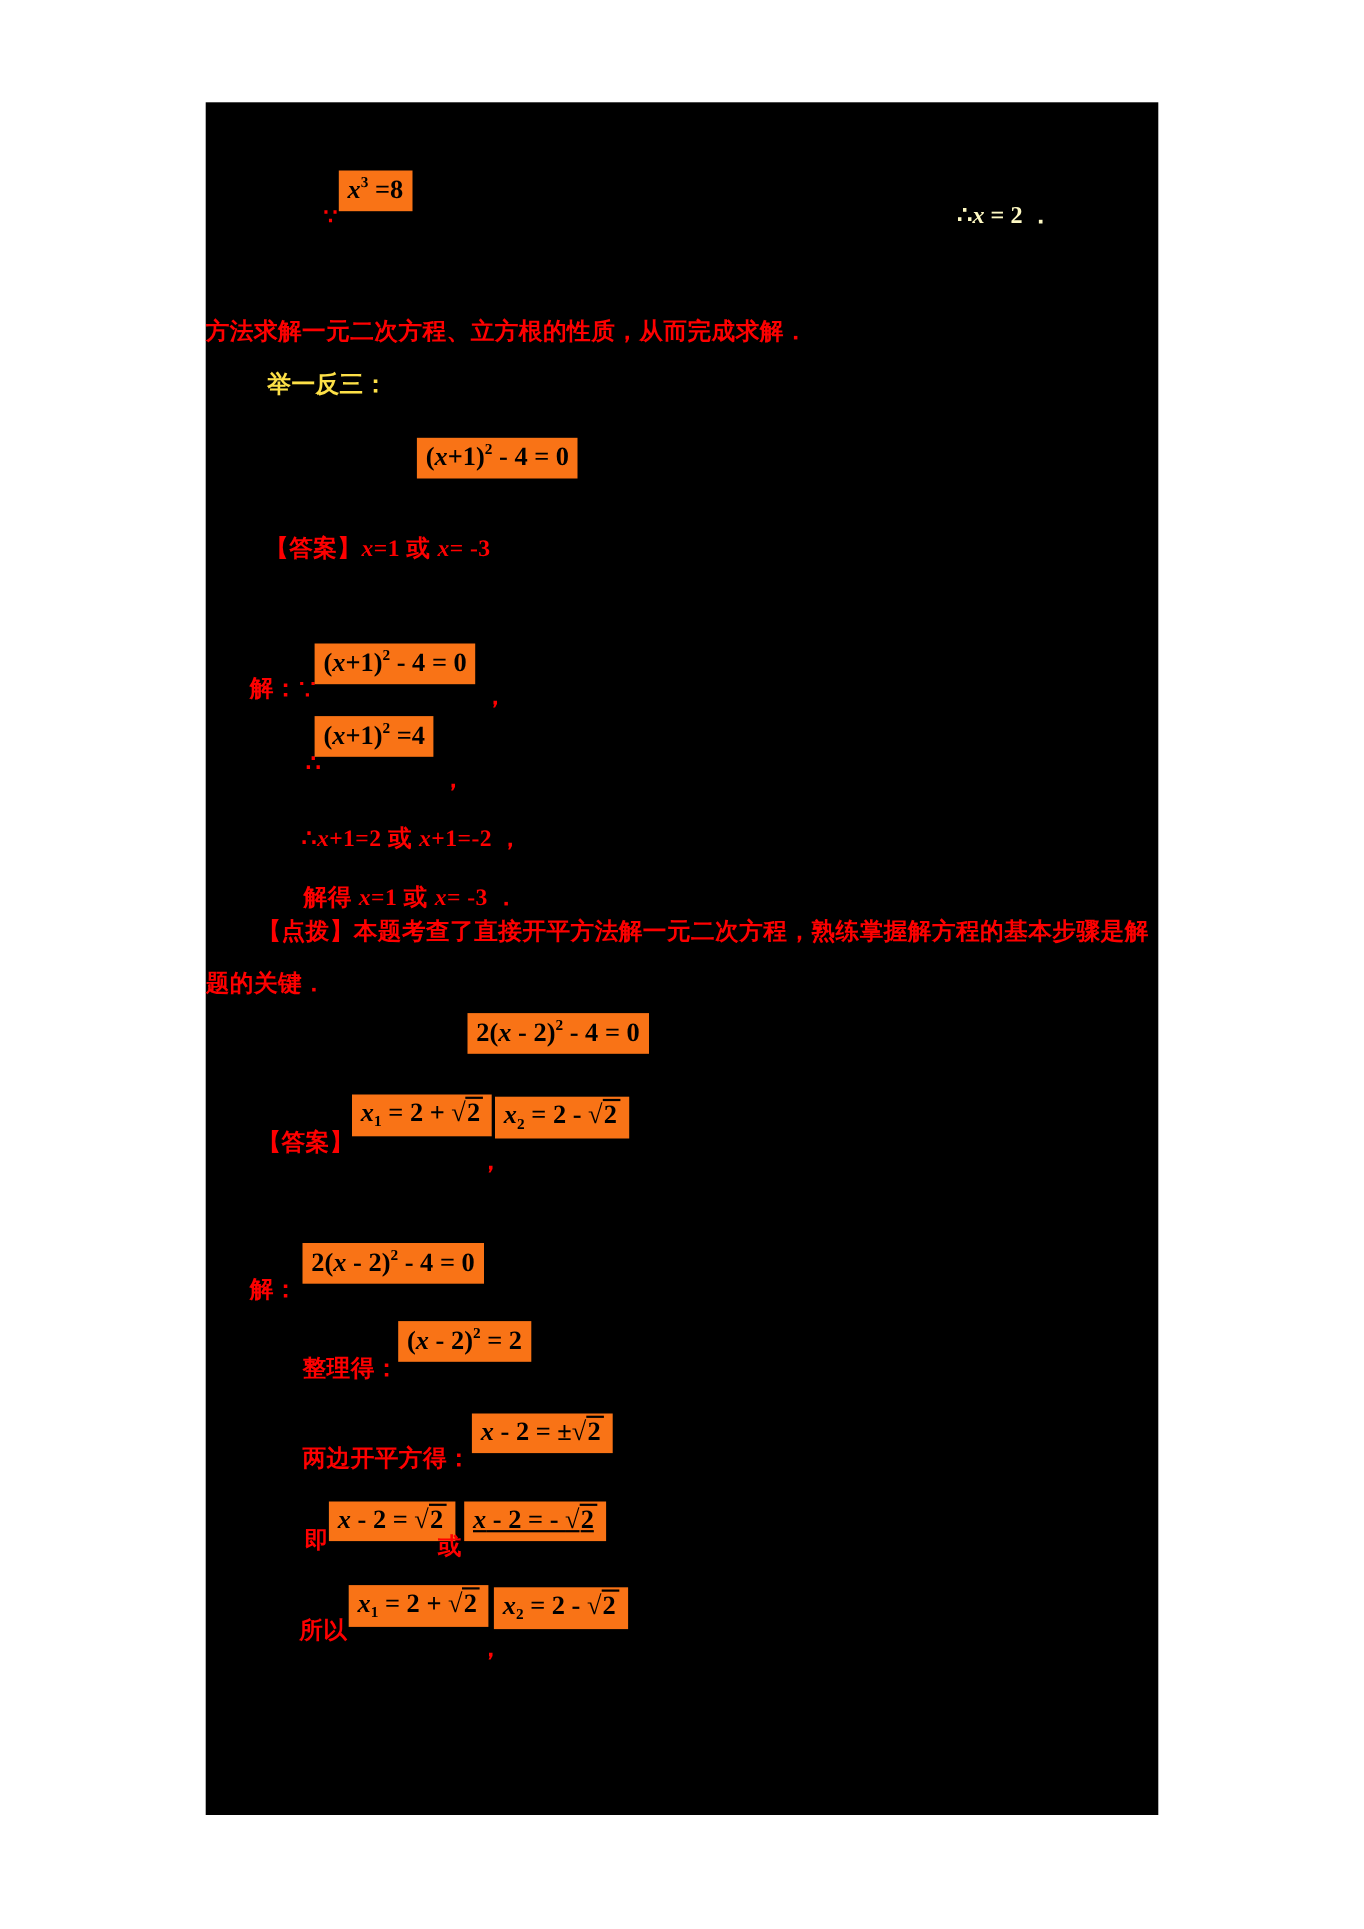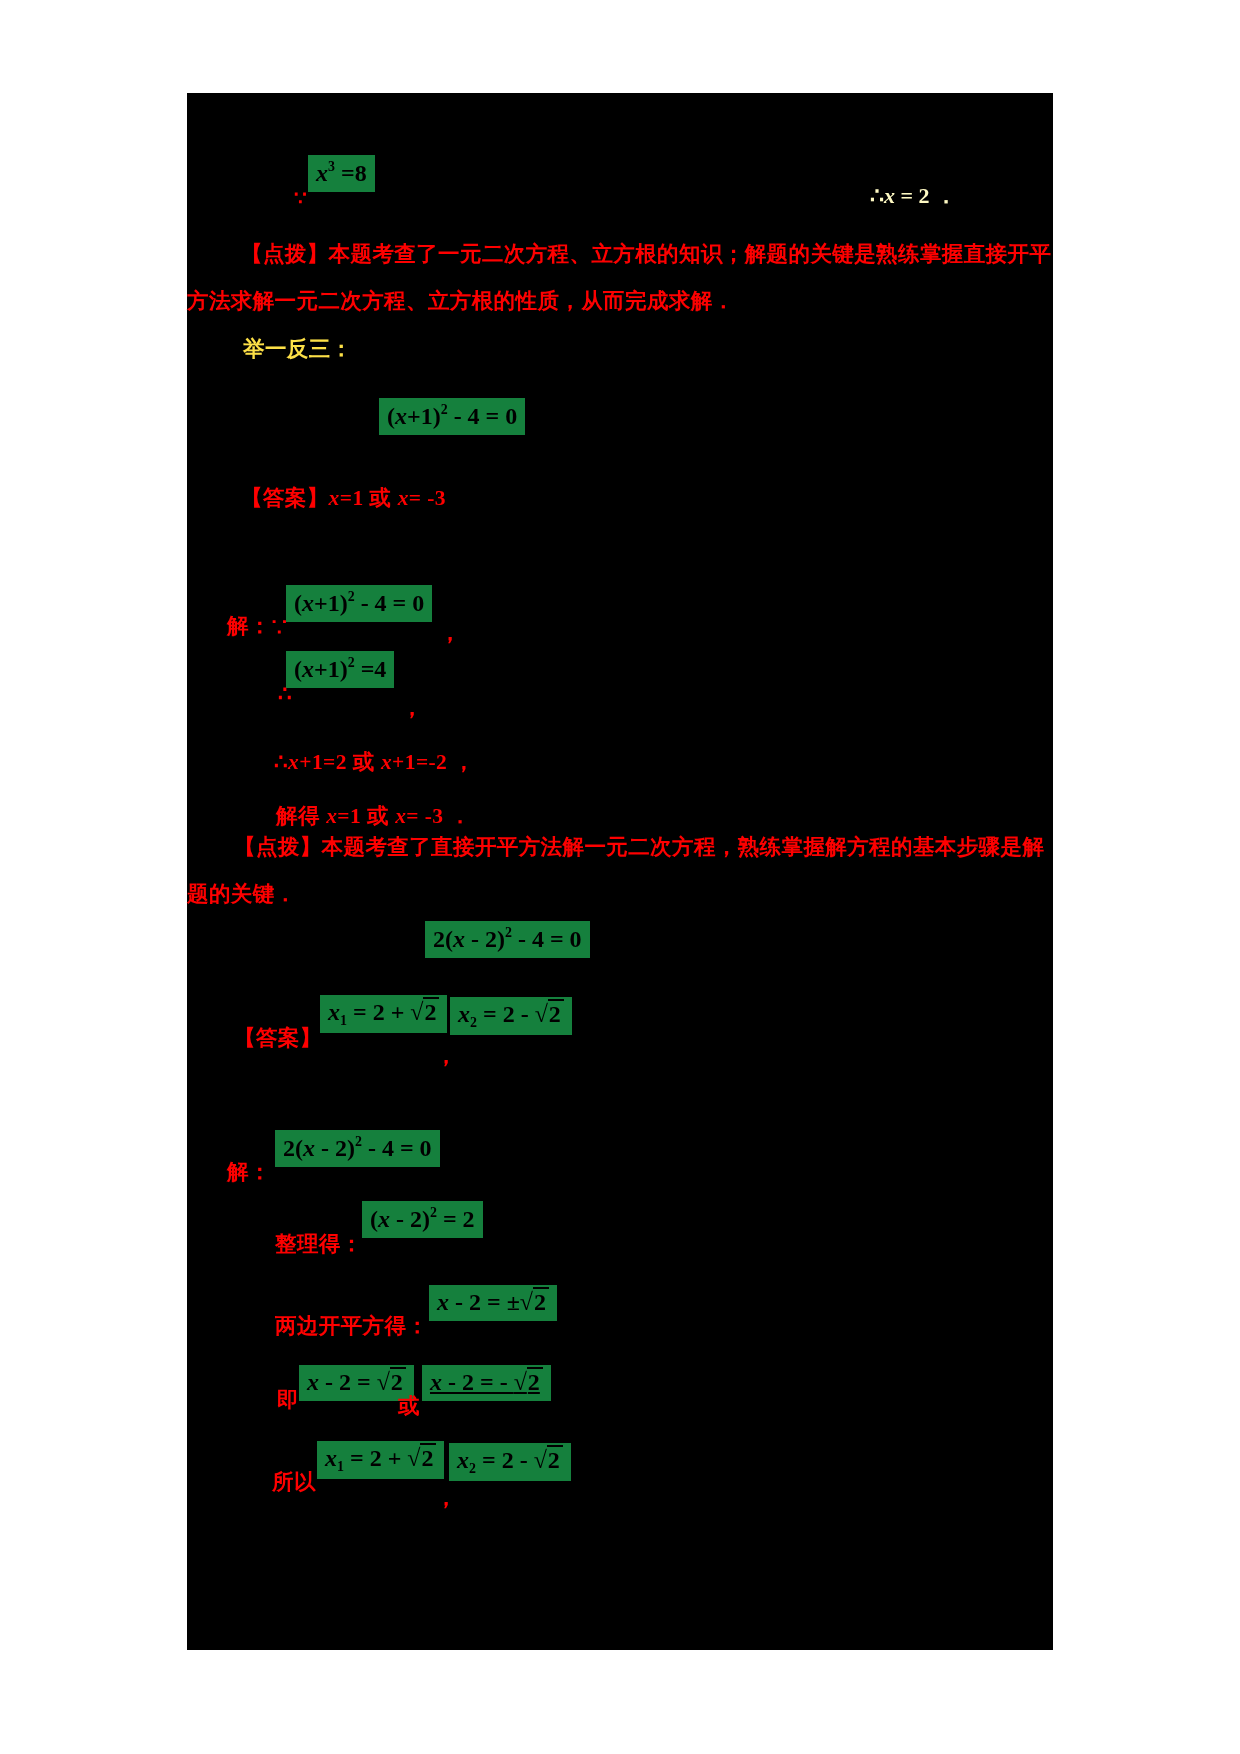--- a/index.html
+++ b/index.html
@@ -28,21 +28,21 @@
   }
   .magenta{color:#fde047;}
   .serifline{
     color:#fef9c3;
     font-family:"Liberation Serif",serif;
     font-weight:700;
     font-size:22px;
   }
   
   .fbox{
-    background:#15803d;
+    background:#f97316;
     color:#000000;
     font-family:"Liberation Serif",serif;
     font-weight:700;
     font-size:24px;
     line-height:1.15;
     padding:4px 8px;
   }
   .comma{
     color:#fe0000;
     font-family:"Liberation Sans",sans-serif;
@@ -60,21 +60,20 @@
 </style>
 </head>
 <body>
 
 <div class="page">
 
   <span class="abs rline" style="left:107px;top:94px;font-size:20px;">∵</span>
   <div class="abs fbox" style="left:121px;top:62px;"><span class="seg-it">x</span><span class="seg-sup">3</span><span class="seg-rm"> =8</span></div>
   <div class="abs serifline" style="left:683px;top:88px;"><span class="seg-rm">∴</span><span class="seg-it">x</span><span class="seg-rm"> = 2 ．</span></div>
 
-  <div class="abs rline" style="left:54px;top:150px;">【点拨】本题考查了一元二次方程、立方根的知识；解题的关键是熟练掌握直接开平</div>
   <div class="abs rline" style="left:0px;top:197px;">方法求解一元二次方程、立方根的性质，从而完成求解．</div>
 
   <div class="abs rline magenta" style="left:56px;top:245px;">举一反三：</div>
 
   <div class="abs fbox" style="left:192px;top:305px;"><span class="seg-rm">(</span><span class="seg-it">x</span><span class="seg-rm">+1)</span><span class="seg-sup">2</span><span class="seg-rm"> - 4 = 0</span></div>
 
   <div class="abs rline" style="left:54px;top:394px;"><span class="seg-cn">【答案】</span><span class="seg-it">x</span><span class="seg-rm">=1 </span><span class="seg-cn">或 </span><span class="seg-it">x</span><span class="seg-rm">= -3</span></div>
 
 
   <span class="abs rline" style="left:40px;top:522px;">解：∵</span>

